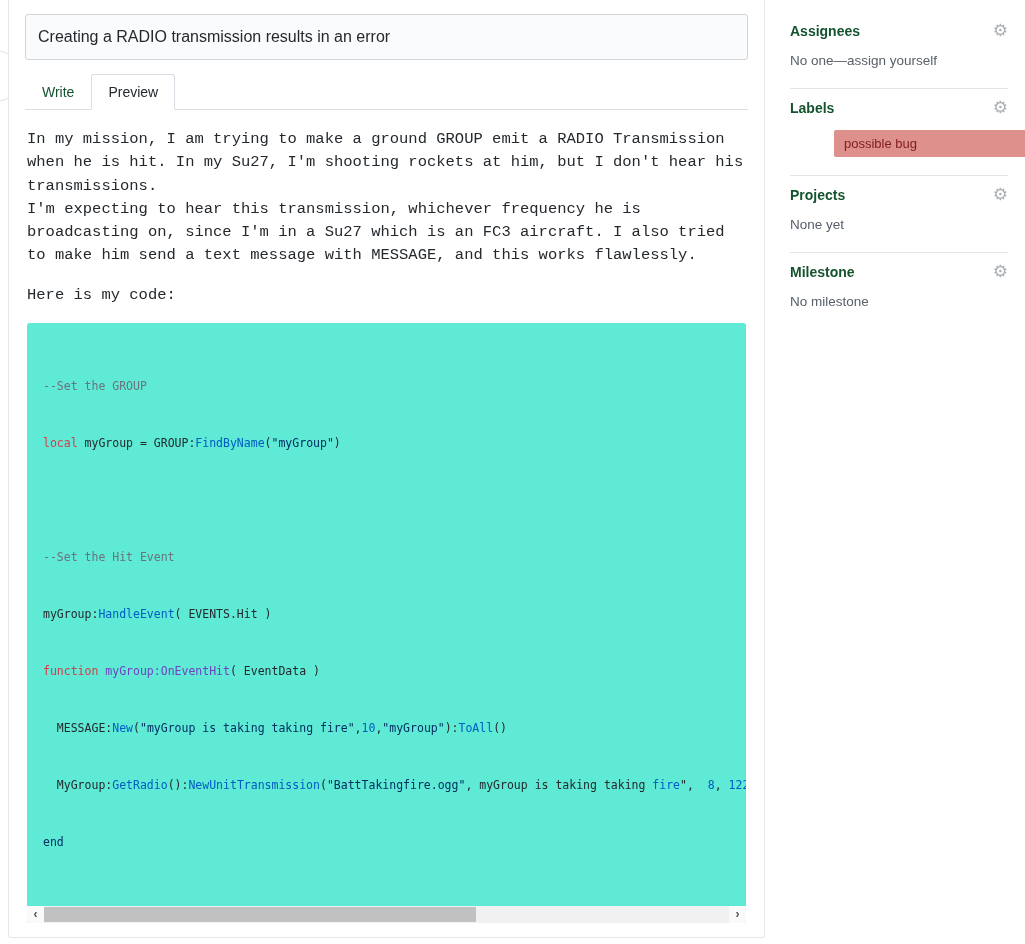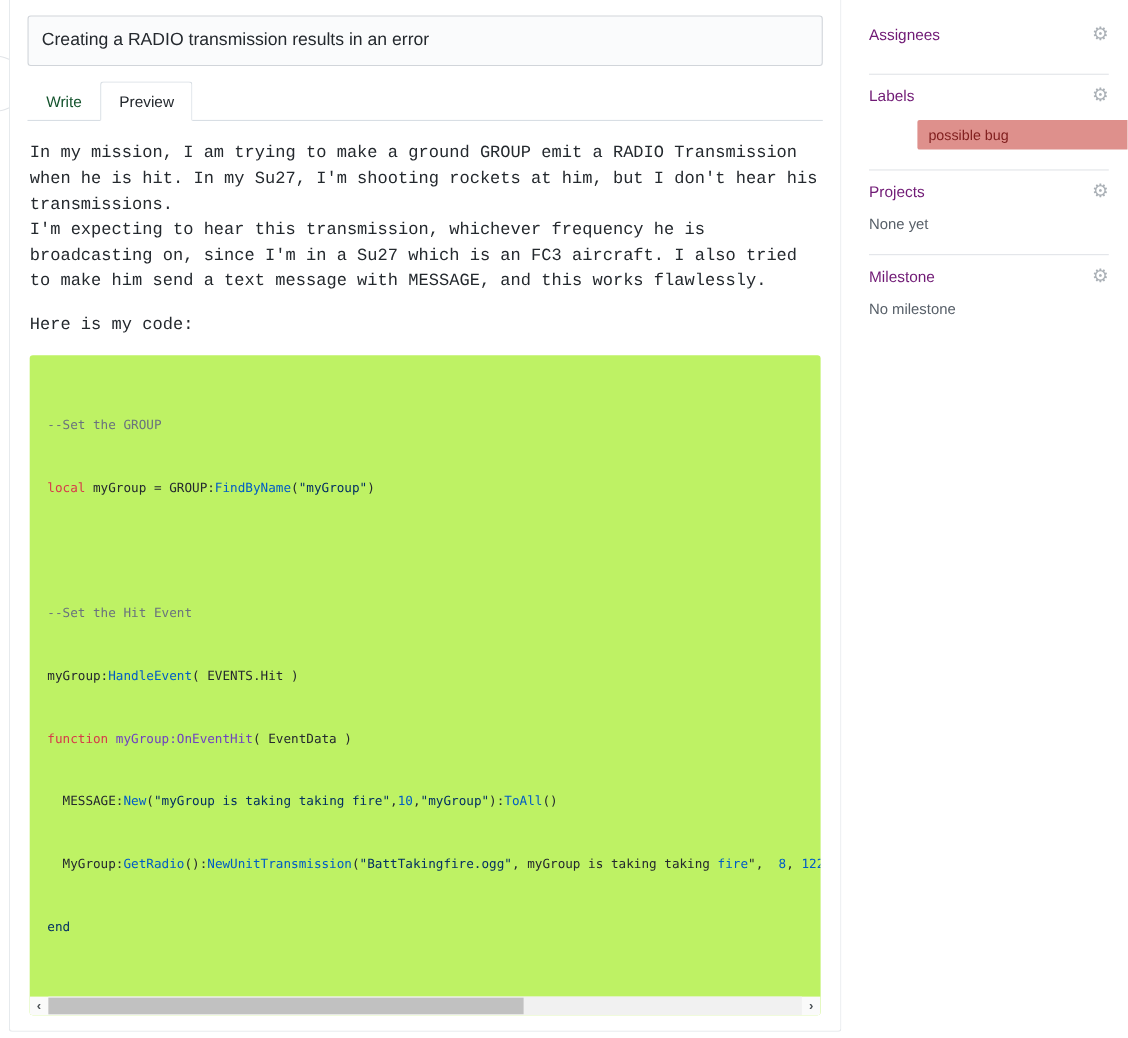--- a/index.html
+++ b/index.html
@@ -22,21 +22,21 @@
 
   .tabnav { margin:8px 16px 0 16px; border-bottom:1px solid #d8dee4; display:flex; }
   .tab { font-size:14px; padding:9px 16px; color:#14532d; cursor:pointer;
     border:1px solid transparent; margin-bottom:-1px; }
   .tab.active { color:#24292e; background:#fff; border-color:#d8dee4;
     border-bottom-color:#fff; border-radius:3px 3px 0 0; }
 
   .preview-body { padding:18px 18px 0 18px; font-size:15.5px; line-height:1.5; }
   .preview-body p { margin-bottom:16px;font-family:Liberation Mono, monospace; }
 
-  .codewrap { background:#bef264; border-radius:3px; margin-bottom:8px; overflow:hidden; }
+  .codewrap { background:#5eead4; border-radius:3px; margin-bottom:8px; overflow:hidden; }
   .code { padding:16px; font-family:"DejaVu Sans Mono", monospace; font-size:11.5px;
     line-height:19px; white-space:pre; overflow:hidden; }
   .cl { white-space:pre; min-height:19px; }
   .tk-p  { color:#24292e; }
   .tk-c  { color:#6a737d; }
   .tk-k  { color:#d73a49; }
   .tk-f  { color:#005cc5; }
   .tk-n  { color:#005cc5; }
   .tk-s  { color:#032f62; }
   .tk-pu { color:#6f42c1; }
@@ -45,21 +45,21 @@
   .hs-arr { width:17px; text-align:center; font-size:12px; color:#4d5256; line-height:17px;
     cursor:pointer; user-select:none; font-weight:bold; }
   .hs-track { flex:1; height:17px; background:#f1f1f1; position:relative; cursor:pointer; }
   .hs-thumb { position:absolute; left:0; top:1px; height:15px; background:#c1c1c1; }
 
   .sidebar { position:absolute; left:790px; top:12px; width:218px; }
   .sb-section { padding:10px 0 14px 0; border-bottom:1px solid #e1e4e8; }
   .sb-section.last { border-bottom:none; }
   .sb-head { display:flex; align-items:center; justify-content:space-between;
     margin-bottom:14px; }
-  .sb-title { font-size:14px; color:#701a75; font-weight:400; }
+  .sb-title { font-size:14px; color:#14532d; font-weight:700; }
   .gear { color:#aab0b6; font-size:17px; line-height:1; cursor:pointer; }
   .sb-body { font-size:13.5px; color:#586069; padding-bottom:6px; }
   .label-chip { display:block; width:240px; padding:6px 10px; border-radius:2px;
     font-size:13px; color:#7f1d1d; cursor:pointer; margin-bottom:4px;margin-left:44px; }
 </style>
 </head>
 <body>
 
 <div class="page">
   <div class="bubble-arc"></div>
@@ -100,20 +100,21 @@
     </div>
 
   </div>
 
   <div class="sidebar">
     <div class="sb-section">
       <div class="sb-head">
         <span class="sb-title">Assignees</span>
         <span class="gear">⚙</span>
       </div>
+      <div class="sb-body">No one—assign yourself</div>
     </div>
 
     <div class="sb-section">
       <div class="sb-head">
         <span class="sb-title">Labels</span>
         <span class="gear">⚙</span>
       </div>
       <span class="label-chip" style="background:#de908c">possible bug</span>
     </div>
 

